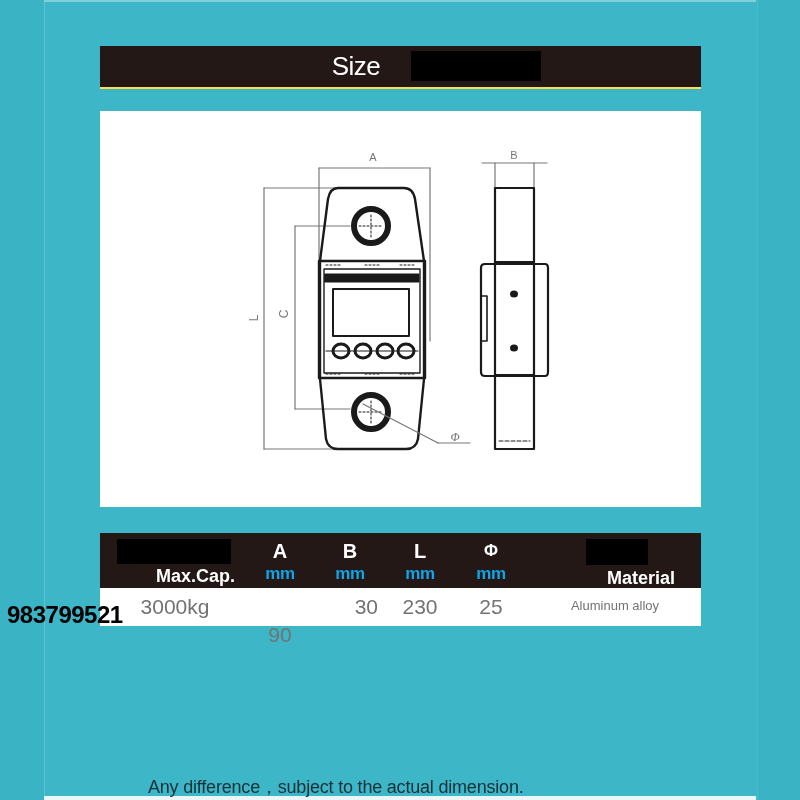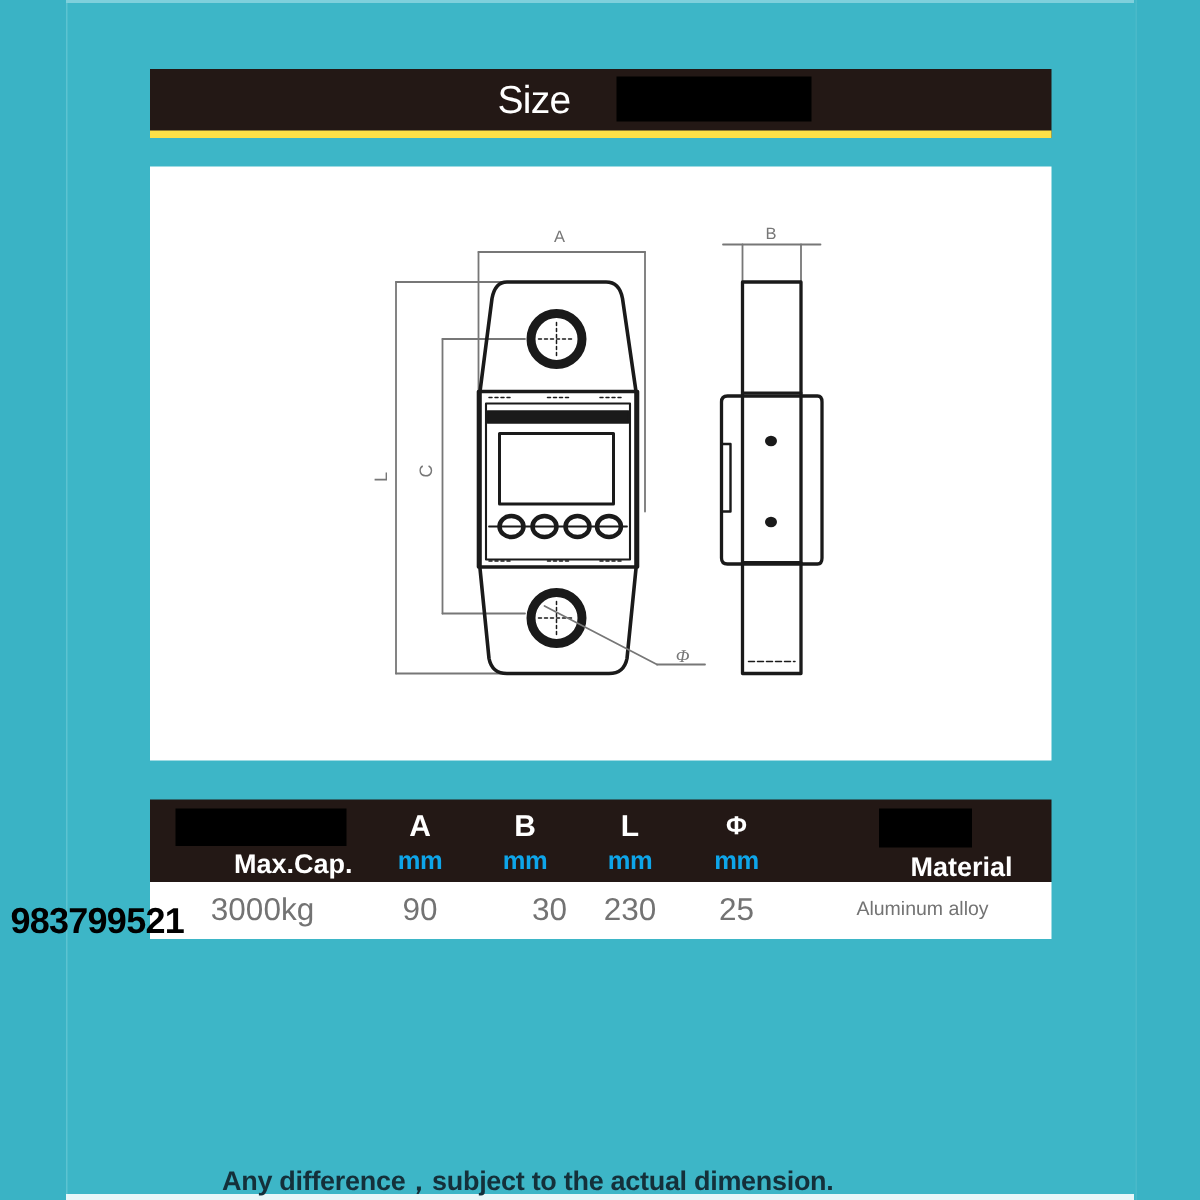--- a/index.html
+++ b/index.html
@@ -12,21 +12,21 @@
     position: absolute; left: 44px; top: 0; width: 712px; height: 800px;
     background: #3db6c7;
     border-left: 1px solid #5cc3d1;
     border-right: 1px solid #4ab9c9;
   }
   .top-line { position:absolute; left:44px; top:0; width:712px; height:2px; background:#7fd0dc; }
   .bottom-strip { position:absolute; left:44px; top:796px; width:712px; height:4px; background:#e9f7f9; }
 
   .title-bar {
     position: absolute; left: 100px; top: 46px; width: 601px; height: 41px;
-    background: #231815; border-bottom: 5px solid #fde047;
+    background: #231815; border-bottom: 2px solid #fde047;
   }
   .title-text {
     position: absolute; left: 226px; top: 4px; width: 60px; text-align: center;
     color: #ffffff; font-size: 26px; line-height: 32px; letter-spacing: -0.5px;
   }
   .redact { position: absolute; background: #000; }
   .title-redact { left: 311px; top: 5px; width: 130px; height: 30px; }
 
   .diagram-panel {
     position: absolute; left: 100px; top: 111px; width: 601px; height: 396px;
@@ -50,21 +50,21 @@
   .h-unit { color:#0ea5e9; font-size: 17px; font-weight: bold; top: 31px; line-height: 20px; letter-spacing: -0.3px; }
   .h-main { color:#fff; font-size: 18px; font-weight: bold; line-height: 20px; text-align: right; }
   .cell { color:#737373; font-size: 21px; top: 7px; line-height: 24px; }
   .cell-small { font-size: 13px; }
 
   .watermark {
     position: absolute; left: 7px; top: 601px; font-size: 24px; font-weight: bold;
     color: #000; font-family: Liberation Sans, sans-serif; letter-spacing: -0.5px;
   }
   .footer-note {
-    position: absolute; left: 148px; top: 775px; font-size: 18px; font-weight: bold;
+    position: absolute; left: 148px; top: 775px; font-size: 18px; font-weight: normal;
     color: #14303a; letter-spacing: -0.2px;
   }
 </style>
 </head>
 <body>
 
 <div class="inner-band"></div>
 <div class="top-line"></div>
 <div class="bottom-strip"></div>
 
@@ -174,21 +174,21 @@
 
     <div class="col h-letter" style="left:366px;width:50px;font-size:17px;">Φ</div>
     <div class="col h-unit" style="left:366px;width:50px;">mm</div>
 
     <div class="redact" style="left:486px;top:6px;width:62px;height:26px;"></div>
     <div class="col h-main" style="left:455px;top:35px;width:120px;">Material</div>
   </div>
 
   <div class="spec-row">
     <div class="col cell" style="left:15px;width:120px;">3000kg</div>
-    <div class="col cell" style="left:155px;width:50px;">90</div>
+    <div class="col cell" style="left:155px;width:50px;margin-top:28px;">90</div>
     <div class="col cell" style="left:228px;width:50px;text-align:right;">30</div>
     <div class="col cell" style="left:290px;width:60px;">230</div>
     <div class="col cell" style="left:366px;width:50px;">25</div>
     <div class="col cell cell-small" style="left:430px;width:170px;top:6px;">Aluminum alloy</div>
   </div>
 </div>
 
 <div class="watermark">983799521</div>
 
 <div class="footer-note">Any difference，subject to the actual dimension.</div>

